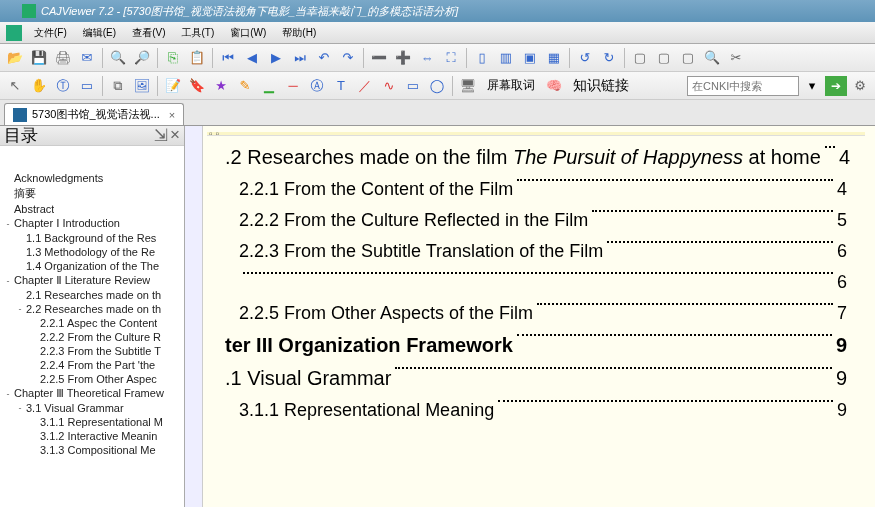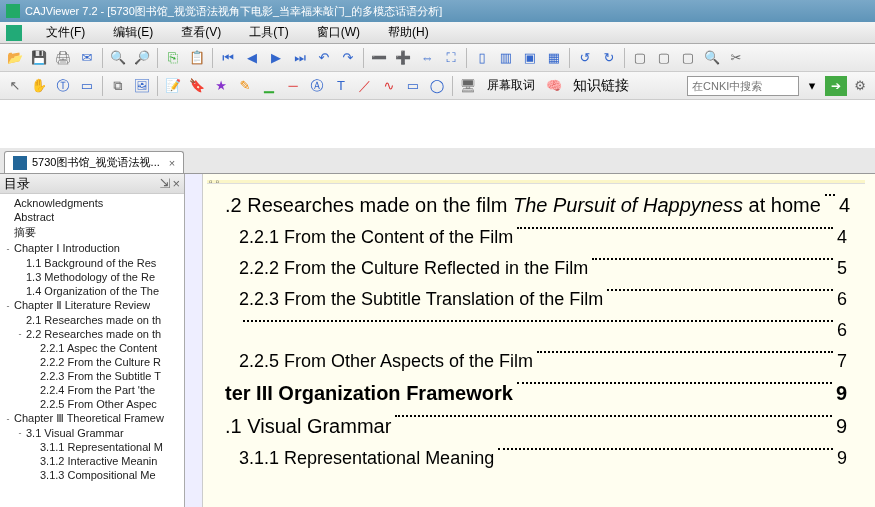--- a/index.html
+++ b/index.html
@@ -1,40 +1,40 @@
 <!DOCTYPE html>
 <html><head>
 <meta charset="utf-8">
 <style>
 * { margin: 0; padding: 0; box-sizing: border-box; font-family: "Microsoft YaHei", Arial, sans-serif; }
 body { width: 875px; height: 507px; overflow: hidden; background: #fff; font-size: 12px; }
 
-.titlebar { height: 22px; background: linear-gradient(#7aa8c8, #5e94b8); color: #fff; display: flex; align-items: center; padding: 0 6px; font-size: 11px; }
+.titlebar { height: 22px; background: linear-gradient(#7aa8c8, #5e94b8); color: #fff; display: flex; align-items: center; padding: 0 22px; font-size: 11px; font-style: italic; }
 .titlebar .icon { width: 14px; height: 14px; background: #2a6; margin-right: 5px; }
 
 .menubar { height: 22px; background: linear-gradient(#f5f5f5, #e0e0e0); border-bottom: 1px solid #aaa; display: flex; align-items: center; padding: 0 2px; }
-.menubar .mitem { padding: 2px 8px; cursor: pointer; font-size: 12px; color: #000; margin-left: 12px; }
+.menubar .mitem { padding: 2px 8px; cursor: pointer; font-size: 10px; color: #000; }
 
 .toolbar { height: 28px; background: linear-gradient(#f8f8f8, #e8e8e8); border-bottom: 1px solid #ccc; display: flex; align-items: center; padding: 0 4px; gap: 2px; }
 .tbtn { width: 22px; height: 22px; display: flex; align-items: center; justify-content: center; border: 1px solid transparent; cursor: pointer; font-size: 13px; }
 .tsep { width: 1px; height: 20px; background: #bbb; margin: 0 2px; }
 .searchbox { height: 20px; width: 112px; border: 1px solid #999; font-size: 11px; padding: 0 4px; color: #888; }
 .gobtn { width: 22px; height: 20px; background: #4a4; color: #fff; display: flex; align-items: center; justify-content: center; cursor: pointer; font-size: 12px; }
 
-.tabbar { height: 26px; background: #e8e8e8; border-bottom: 1px solid #999; display: flex; align-items: flex-end; padding-left: 4px; margin-top: 48px; }
+.tabbar { height: 26px; background: #e8e8e8; border-bottom: 1px solid #999; display: flex; align-items: flex-end; padding-left: 4px; }
 .tab { height: 22px; background: #fff; border: 1px solid #999; border-bottom: none; display: flex; align-items: center; padding: 0 8px; gap: 5px; font-size: 11px; border-radius: 3px 3px 0 0; }
 .tab .tabicon { width: 14px; height: 14px; background: #269; }
 .tab .x { color: #666; cursor: pointer; margin-left: 4px; }
 
 .main { display: flex; height: calc(507px - 22px - 22px - 28px - 28px - 26px); }
 
 .sidebar { width: 185px; border-right: 1px solid #aaa; background: #fff; overflow: hidden; display: flex; flex-direction: column; }
-.sidehead { height: 20px; background: linear-gradient(#f0f0f0,#ddd); border-bottom: 1px solid #ccc; display: flex; align-items: center; justify-content: space-between; padding: 0 4px; font-size: 13px; }
+.sidehead { height: 20px; background: linear-gradient(#f0f0f0,#ddd); border-bottom: 1px solid #ccc; display: flex; align-items: center; justify-content: space-between; padding: 0 4px; font-size: 17px; }
 .sidehead .r { display: flex; gap: 2px; color: #666; }
-.tree { flex: 1; overflow: hidden; padding: 2px 0; font-size: 11px; color: #222; }
+.tree { flex: 1; overflow: hidden; padding: 2px 0; font-size: 11px; color: #222; margin-top: 23px; }
 .tnode { padding: 1px 2px; white-space: nowrap; cursor: pointer; display: flex; align-items: center; }
 .tnode .exp { width: 12px; text-align: center; color: #666; font-size: 9px; }
 .tnode .lbl { overflow: hidden; text-overflow: ellipsis; }
 .ind1 { padding-left: 14px; }
 .ind2 { padding-left: 28px; }
 
 .leftstrip { width: 18px; background: #eef; border-right: 1px solid #ccc; }
 
 .content { flex: 1; background: #fffef0; overflow: hidden; position: relative; padding: 6px 10px 0 4px; }
 .tocline { display: flex; align-items: flex-start; margin: 10px 18px; font-family: "Times New Roman", serif; color: #000; }
@@ -161,25 +161,25 @@
         <span style="cursor:pointer;">×</span>
       </span>
     </div>
     <div class="tree" id="tree">
         <div class="tnode ind0">
           <span class="exp"></span>
           <span class="lbl">Acknowledgments</span>
         </div>
         <div class="tnode ind0">
           <span class="exp"></span>
+          <span class="lbl">摘要</span>
+        </div>
+        <div class="tnode ind0">
+          <span class="exp"></span>
           <span class="lbl">Abstract</span>
-        </div>
-        <div class="tnode ind0">
-          <span class="exp"></span>
-          <span class="lbl">摘要</span>
         </div>
         <div class="tnode ind0">
           <span class="exp">-</span>
           <span class="lbl">Chapter Ⅰ Introduction</span>
         </div>
         <div class="tnode ind1">
           <span class="exp"></span>
           <span class="lbl">1.1 Background of the Res</span>
         </div>
         <div class="tnode ind1">

